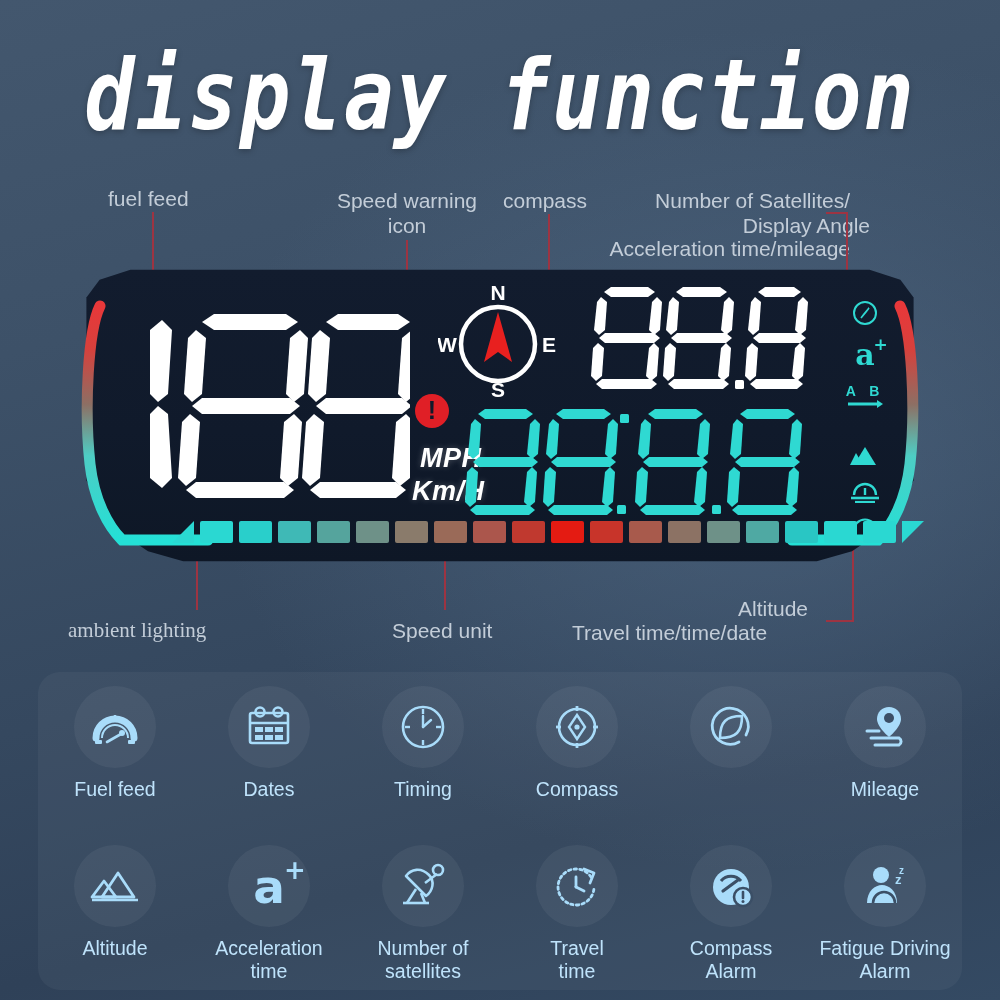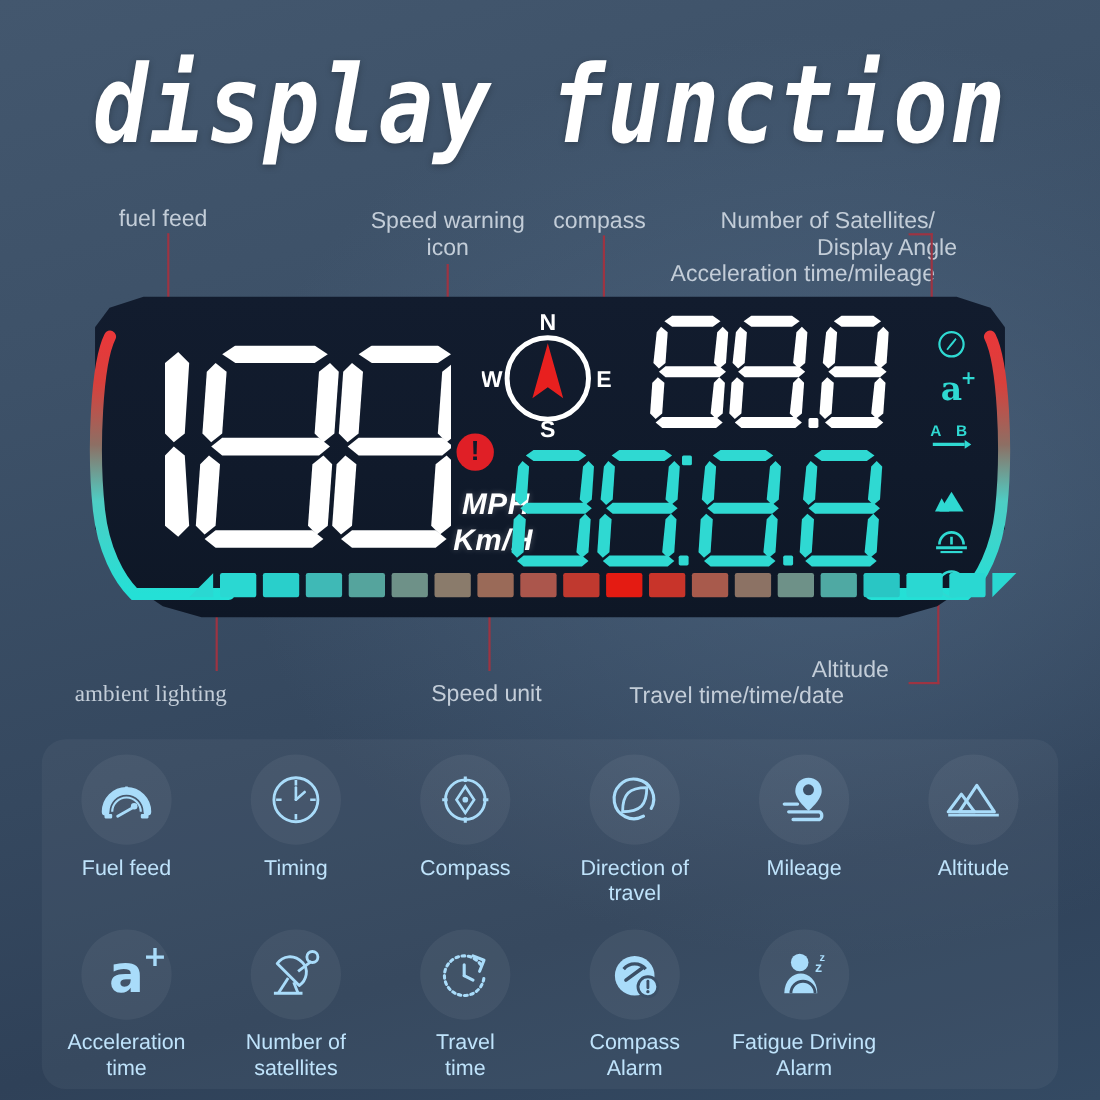--- a/index.html
+++ b/index.html
@@ -357,20 +357,37 @@
           <line x1="16" y1="37" x2="30" y2="29" stroke="#a9dcfa" stroke-width="2.6" stroke-linecap="round"></line>
           <circle cx="31" cy="28" r="3" fill="#a9dcfa"></circle>
           <rect x="4" y="35" width="7" height="4" rx="1" fill="#a9dcfa"></rect>
           <rect x="37" y="35" width="7" height="4" rx="1" fill="#a9dcfa"></rect>
           <line x1="24" y1="10" x2="24" y2="15" stroke="#a9dcfa" stroke-width="2.4"></line>
         </svg>
       </div>
       <div class="flabel">Fuel feed</div>
     </div>
 
+    <div class="cellf">
+      <div class="ibg">
+        <svg width="46" height="44" viewBox="0 0 46 44">
+          <circle cx="14" cy="7" r="4.5" fill="none" stroke="#a9dcfa" stroke-width="2.6"></circle>
+          <circle cx="32" cy="7" r="4.5" fill="none" stroke="#a9dcfa" stroke-width="2.6"></circle>
+          <rect x="4" y="8" width="38" height="30" rx="2" fill="none" stroke="#a9dcfa" stroke-width="2.6"></rect>
+          <line x1="4" y1="18" x2="42" y2="18" stroke="#a9dcfa" stroke-width="2.4"></line>
+          <rect x="9" y="22" width="8" height="5" fill="#a9dcfa"></rect>
+          <rect x="19" y="22" width="8" height="5" fill="#a9dcfa"></rect>
+          <rect x="29" y="22" width="8" height="5" fill="#a9dcfa"></rect>
+          <rect x="9" y="30" width="8" height="5" fill="#a9dcfa"></rect>
+          <rect x="19" y="30" width="8" height="5" fill="#a9dcfa"></rect>
+          <rect x="29" y="30" width="8" height="5" fill="#a9dcfa"></rect>
+        </svg>
+      </div>
+      <div class="flabel">Dates</div>
+    </div>
 
     <div class="cellf">
       <div class="ibg">
         <svg width="46" height="46" viewBox="0 0 46 46">
           <circle cx="23" cy="23" r="20" fill="none" stroke="#a9dcfa" stroke-width="2.6"></circle>
           <line x1="23" y1="5" x2="23" y2="10" stroke="#a9dcfa" stroke-width="2.4"></line>
           <line x1="23" y1="36" x2="23" y2="41" stroke="#a9dcfa" stroke-width="2.4"></line>
           <line x1="5" y1="23" x2="10" y2="23" stroke="#a9dcfa" stroke-width="2.4"></line>
           <line x1="36" y1="23" x2="41" y2="23" stroke="#a9dcfa" stroke-width="2.4"></line>
           <line x1="23" y1="23" x2="23" y2="12" stroke="#a9dcfa" stroke-width="2.4" stroke-linecap="round"></line>
@@ -395,22 +412,20 @@
       <div class="flabel">Compass</div>
     </div>
 
     <div class="cellf">
       <div class="ibg">
         <svg width="46" height="46" viewBox="0 0 46 46">
           <path d="M38,31 A18,18 0 1 0 31,38" fill="none" stroke="#a9dcfa" stroke-width="2.8" stroke-linecap="round"></path>
           <path d="M34,12 C34,28 28,34 12,34 C12,18 18,12 34,12 Z" fill="none" stroke="#a9dcfa" stroke-width="2.6"></path>
         </svg>
       </div>
-      <div class="flabel">Direction of
-travel</div>
     </div>
 
     <div class="cellf">
       <div class="ibg">
         <svg width="48" height="44" viewBox="0 0 48 44">
           <path d="M28,2 C21,2 16,7 16,14 C16,22 28,32 28,32 C28,32 40,22 40,14 C40,7 35,2 28,2 Z" fill="#a9dcfa"></path>
           <circle cx="28" cy="13" r="5" fill="#3b4f66"></circle>
           <line x1="6" y1="26" x2="18" y2="26" stroke="#a9dcfa" stroke-width="3" stroke-linecap="round"></line>
           <path d="M10,33 L38,33 A4,4 0 0 1 38,40 L14,40" fill="none" stroke="#a9dcfa" stroke-width="3" stroke-linecap="round"></path>
         </svg>

